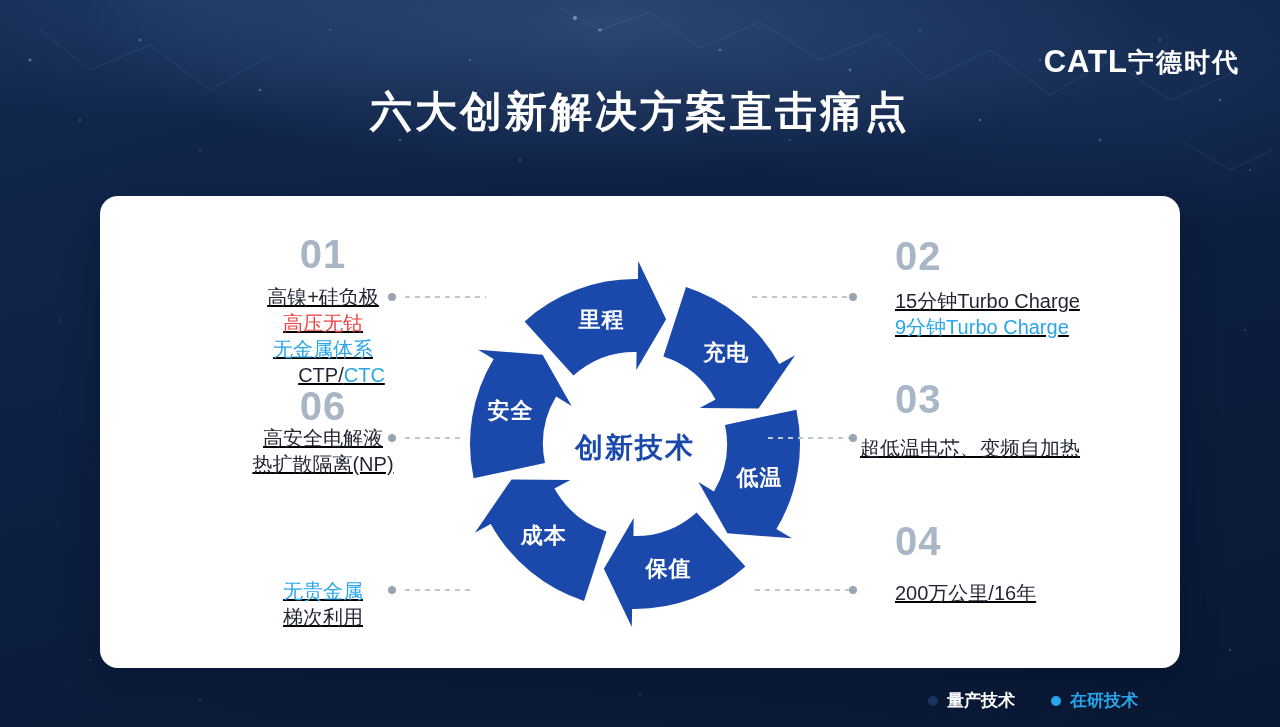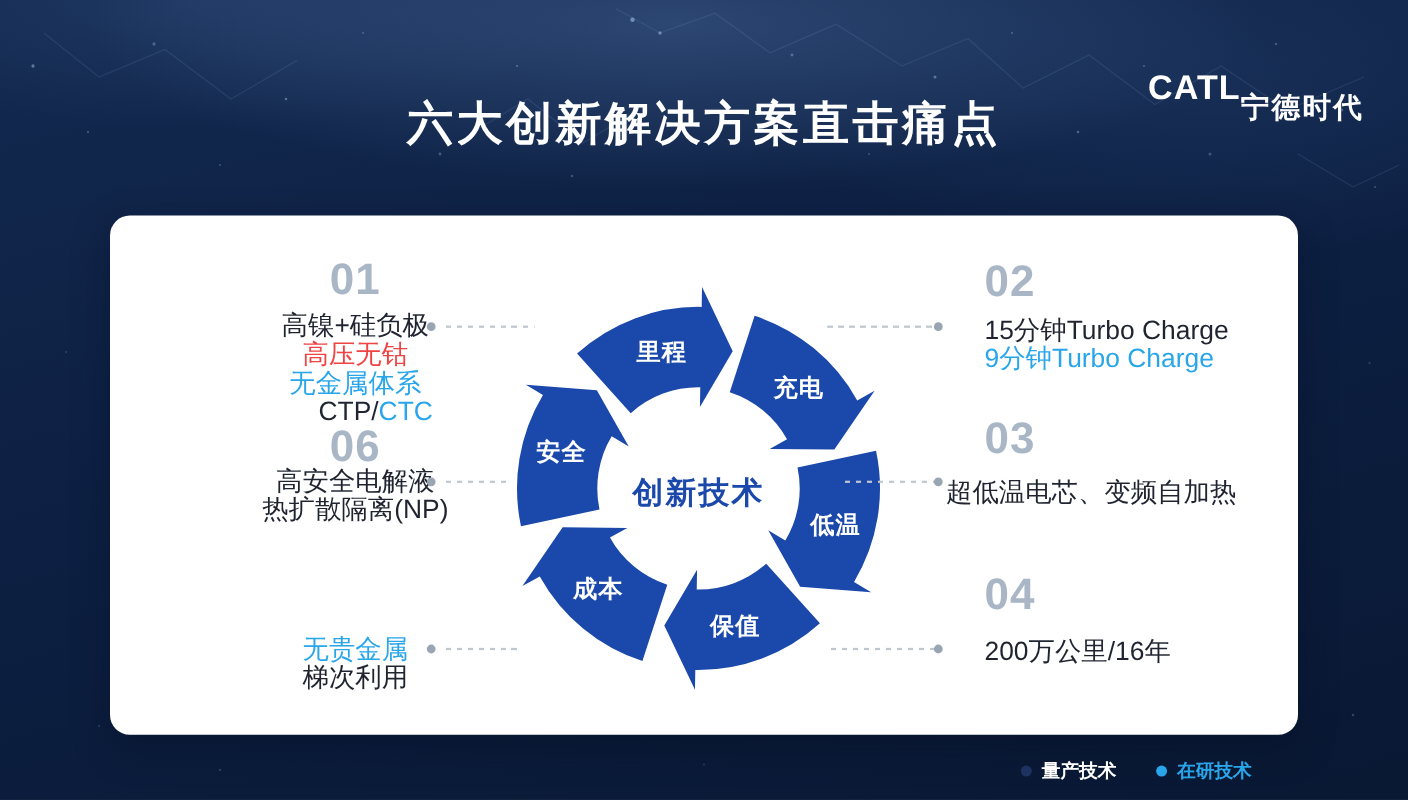--- a/index.html
+++ b/index.html
@@ -6,32 +6,32 @@
   body{width:1280px;height:727px;font-family:"Liberation Sans","DejaVu Sans",sans-serif;}
   .stage{position:relative;width:1280px;height:727px;overflow:hidden;
     background:
       radial-gradient(ellipse 760px 210px at 48% 3%, rgba(110,150,210,.30), rgba(110,150,210,0) 70%),
       radial-gradient(ellipse 520px 170px at 14% 0%, rgba(80,120,180,.20), rgba(80,120,180,0) 70%),
       radial-gradient(ellipse 620px 240px at 86% 9%, rgba(70,110,170,.17), rgba(70,110,170,0) 70%),
       linear-gradient(165deg,#13294f 0%,#0d2043 45%,#091833 100%);}
   .bg-decor{position:absolute;left:0;top:0;width:1280px;height:727px;pointer-events:none;}
   .logo{position:absolute;top:44px;right:40px;display:flex;align-items:center;color:#fff;}
   .logo-en{font-size:31px;font-weight:800;letter-spacing:1px;}
-  .logo-cn{font-size:26px;font-weight:700;letter-spacing:2px;margin-top:36px;}
+  .logo-cn{font-size:26px;font-weight:700;letter-spacing:2px;}
   .slide-title{position:absolute;top:84px;left:0;width:100%;text-align:center;color:#ffffff;
     font-size:42px;font-weight:800;letter-spacing:3px;margin:0;}
   .card{position:absolute;left:100px;top:196px;width:1080px;height:472px;background:#ffffff;
     border-radius:18px;box-shadow:0 12px 34px rgba(3,12,30,.35);}
   .wheel-svg{position:absolute;left:325px;top:38px;width:420px;height:420px;}
   .wheel-label{font-size:22px;font-weight:700;fill:#ffffff;letter-spacing:1px;
     text-anchor:middle;dominant-baseline:central;}
   .wheel-center{position:absolute;left:430px;top:233px;width:210px;text-align:center;
     font-size:28px;font-weight:800;letter-spacing:2px;}
   .item-number{position:absolute;font-size:40px;font-weight:700;letter-spacing:1px;line-height:1;}
-  .item-lines{position:absolute;font-size:24px;line-height:26px;}
+  .item-lines{position:absolute;font-size:20px;line-height:26px;text-decoration:underline;}
   .conn-dash{position:absolute;height:2px;
     background:repeating-linear-gradient(90deg,#bfc6ce 0 5px,transparent 5px 10px);}
   .conn-dot{position:absolute;width:8px;height:8px;border-radius:50%;background:#9aa5b4;}
   .legend{position:absolute;top:689px;right:142px;display:flex;gap:36px;align-items:center;}
   .legend-item{display:flex;align-items:center;gap:9px;font-size:17px;font-weight:600;}
   .legend-dot{width:10px;height:10px;border-radius:50%;}
 </style>
 </head>
 <body>
 

